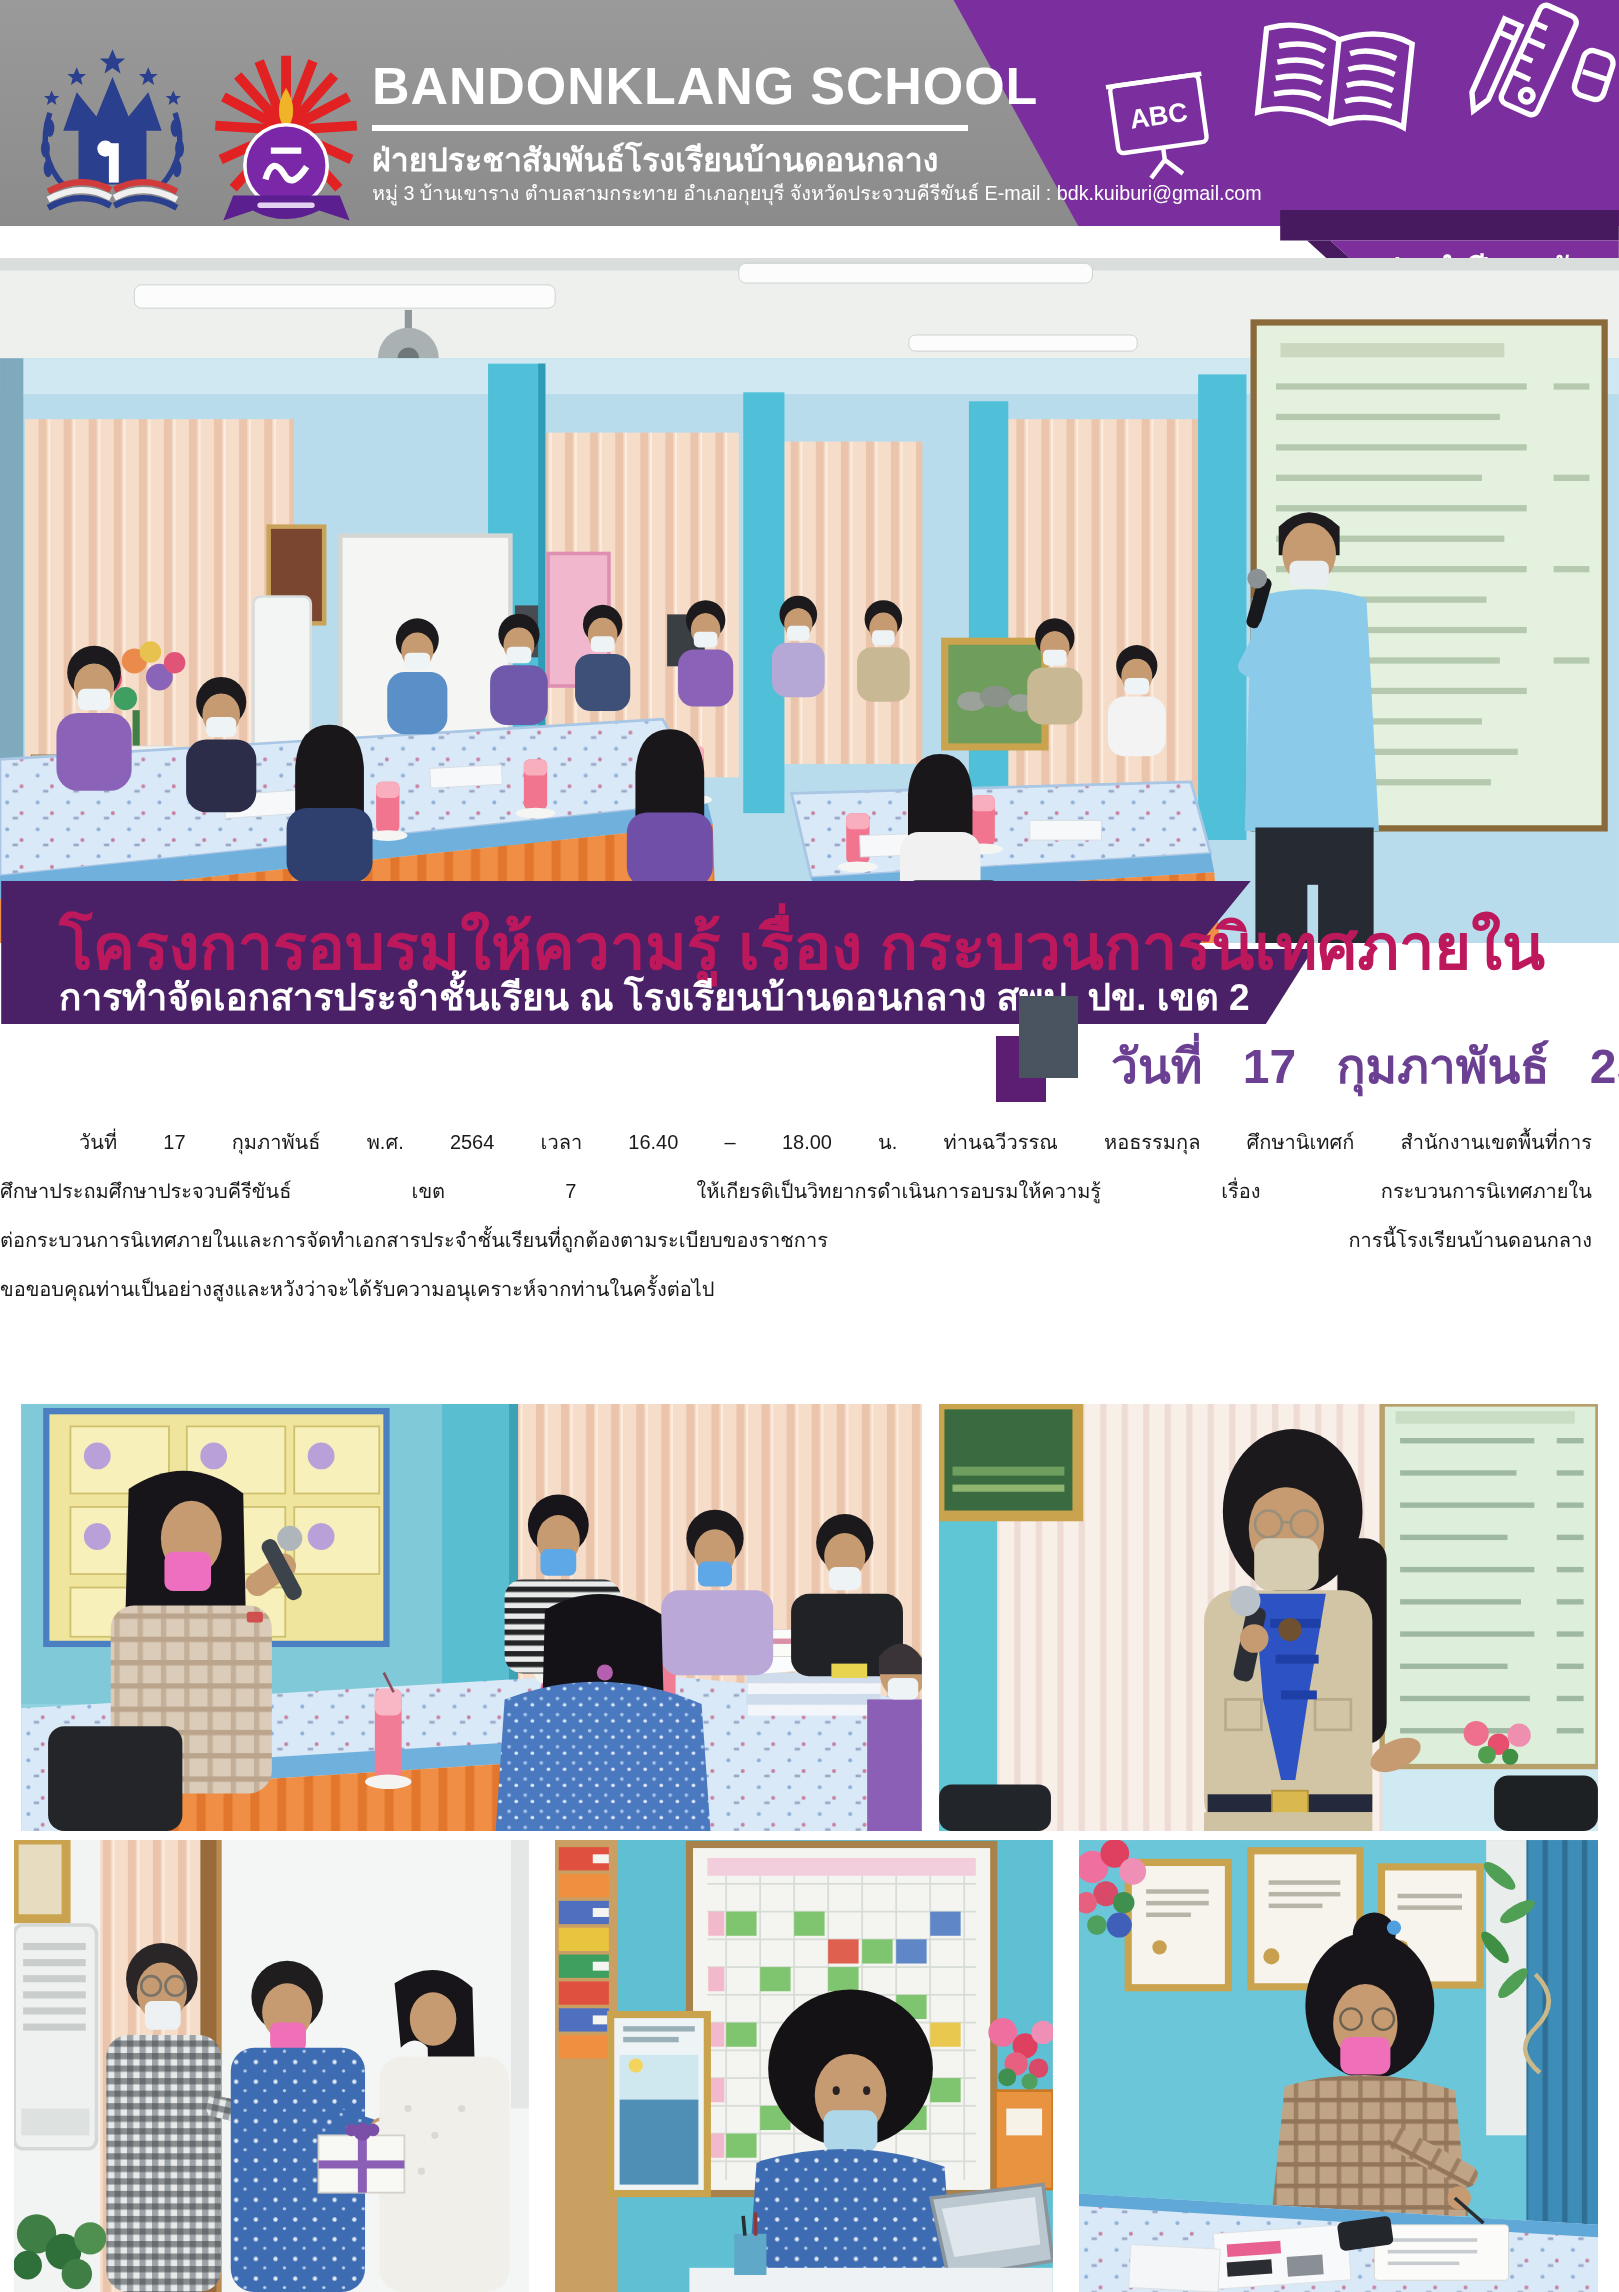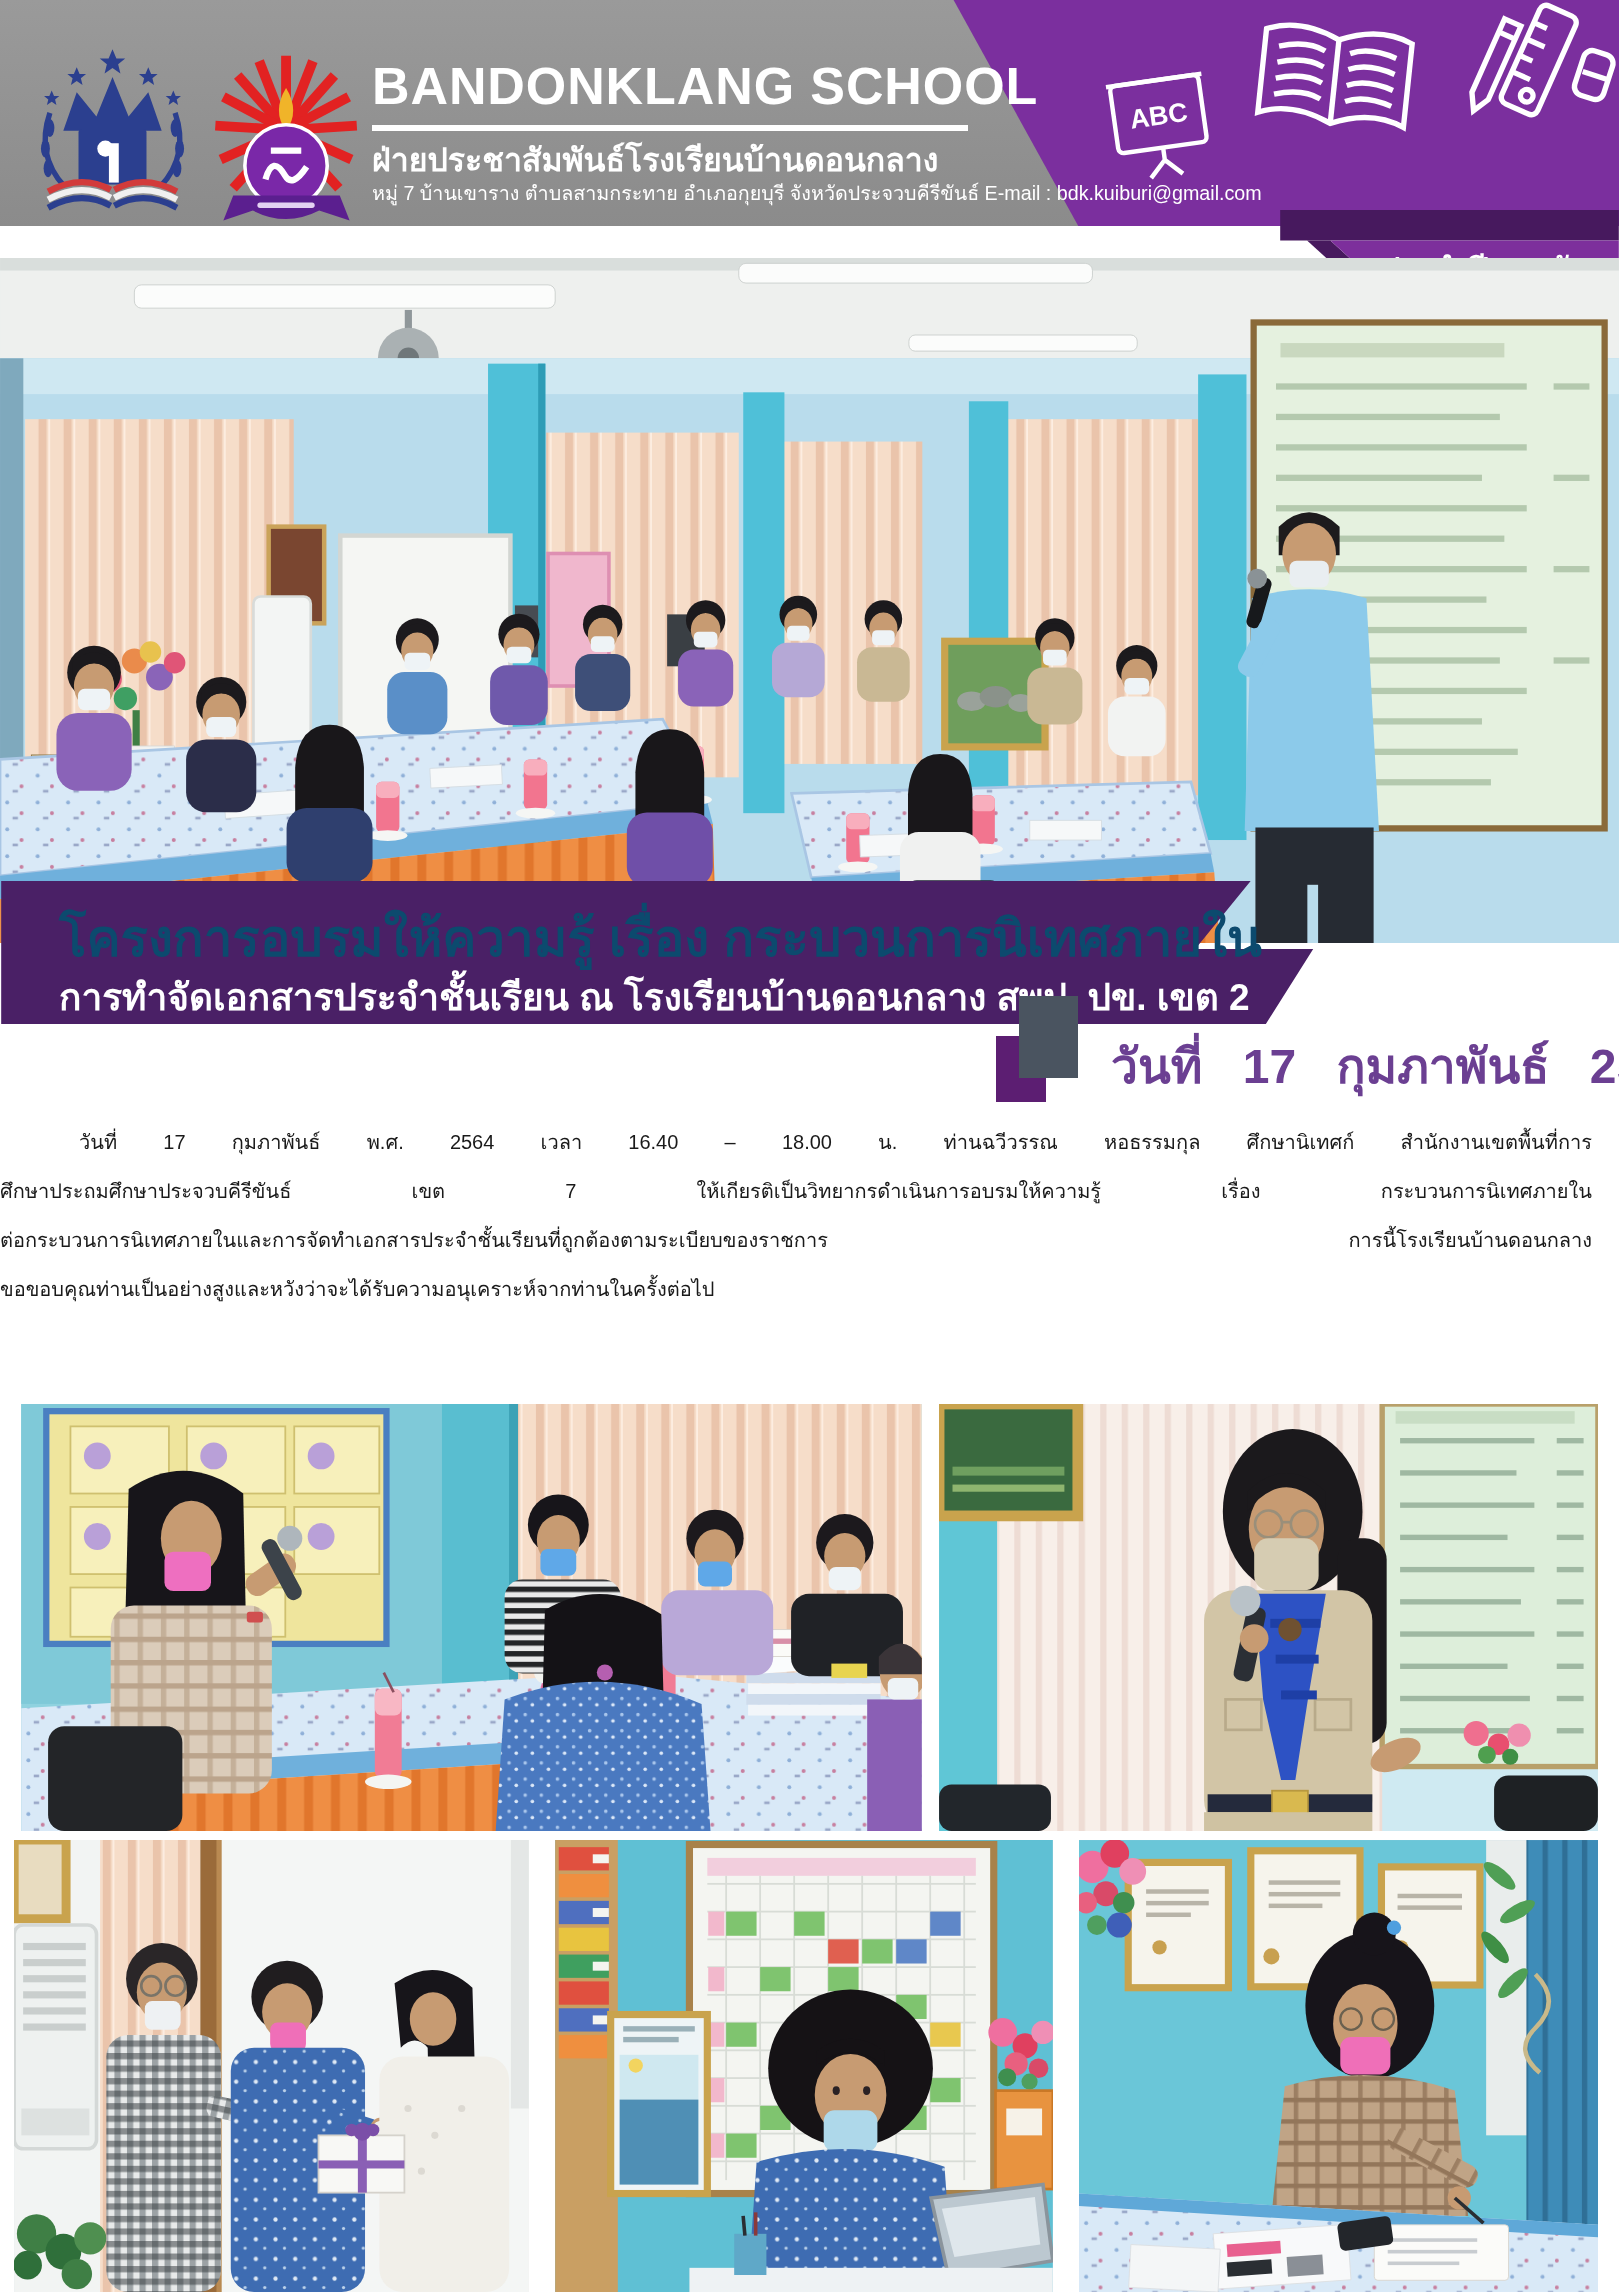--- a/index.html
+++ b/index.html
@@ -24,21 +24,21 @@
   .ribbon{position:absolute;right:0;top:210px;width:339px;height:86px;}
   .ribbon-text{position:absolute;right:14.3px;top:34px;width:224px;text-align:center;color:#fff;
           font-size:31px;font-weight:700;white-space:nowrap;}
 
   
   .photo{position:absolute;overflow:hidden;background:#dfe7ea;}
   .photo svg{display:block;}
 
   
   .banner{position:absolute;left:0;top:881px;width:1343px;height:143px;}
-  .banner-line1{position:absolute;left:59px;top:897px;color:#0c4a6e;font-size:51px;font-weight:800;white-space:nowrap;}
+  .banner-line1{position:absolute;left:59px;top:897px;color:#be185d;font-size:63px;font-weight:800;white-space:nowrap;}
   .banner-line2{position:absolute;left:59px;top:967px;color:#fff;font-size:37px;font-weight:700;white-space:nowrap;}
 
   
   .sq-gray{position:absolute;left:1019px;top:996px;width:59px;height:82px;background:var(--date-square-gray,#4a5460);z-index:2;}
   .sq-purple{position:absolute;left:996px;top:1036px;width:50px;height:66px;background:var(--date-square-purple,#5c1e72);z-index:1;}
   .date-text{position:absolute;left:1111px;top:1028px;width:412px;color:var(--date-text,#6b3f92);
           font-size:48px;font-weight:800;white-space:nowrap;word-spacing:27px;}
 
   
   .article{position:absolute;left:0;top:1118px;width:1592px;color:var(--body-text,#1a1a1a);
@@ -182,21 +182,21 @@
         <path d="M64 150 q8 -28 22 -4 q8 14 24 -10"></path>
         <path d="M70 118 h34"></path>
       </g>
       <path d="M28 168 L147 168 L158 196 L124 185 Q87 204 50 185 L17 196 Z" fill="#5b1f8f"></path>
       <rect x="55" y="176" width="64" height="6" rx="3" fill="#e4d2f2"></rect>
     </svg>
 
     <div class="school-name">BANDONKLANG SCHOOL</div>
     <div class="title-underline"></div>
     <div class="dept-line">ฝ่ายประชาสัมพันธ์โรงเรียนบ้านดอนกลาง</div>
-    <div class="addr-line">หมู่ 7 บ้านเขาราง ตำบลสามกระทาย อำเภอกุยบุรี จังหวัดประจวบคีรีขันธ์ E-mail : bdk.kuiburi@gmail.com</div>
+    <div class="addr-line">หมู่ 3 บ้านเขาราง ตำบลสามกระทาย อำเภอกุยบุรี จังหวัดประจวบคีรีขันธ์ E-mail : bdk.kuiburi@gmail.com</div>
 
     <svg class="hdr-icon" style="left:1106px;top:64px;transform:rotate(-8deg)" width="107" height="116" viewBox="0 0 120 130">
       <g stroke="#fff" stroke-width="5" fill="none">
         <rect x="10" y="18" width="100" height="76" rx="6"></rect>
         <path d="M6 18 H114"></path>
         <path d="M60 94 V112 M42 126 L60 108 L78 126"></path>
       </g>
       <text x="60" y="68" text-anchor="middle" font-size="30" fill="#fff" font-weight="700">ABC</text>
     </svg>
 

